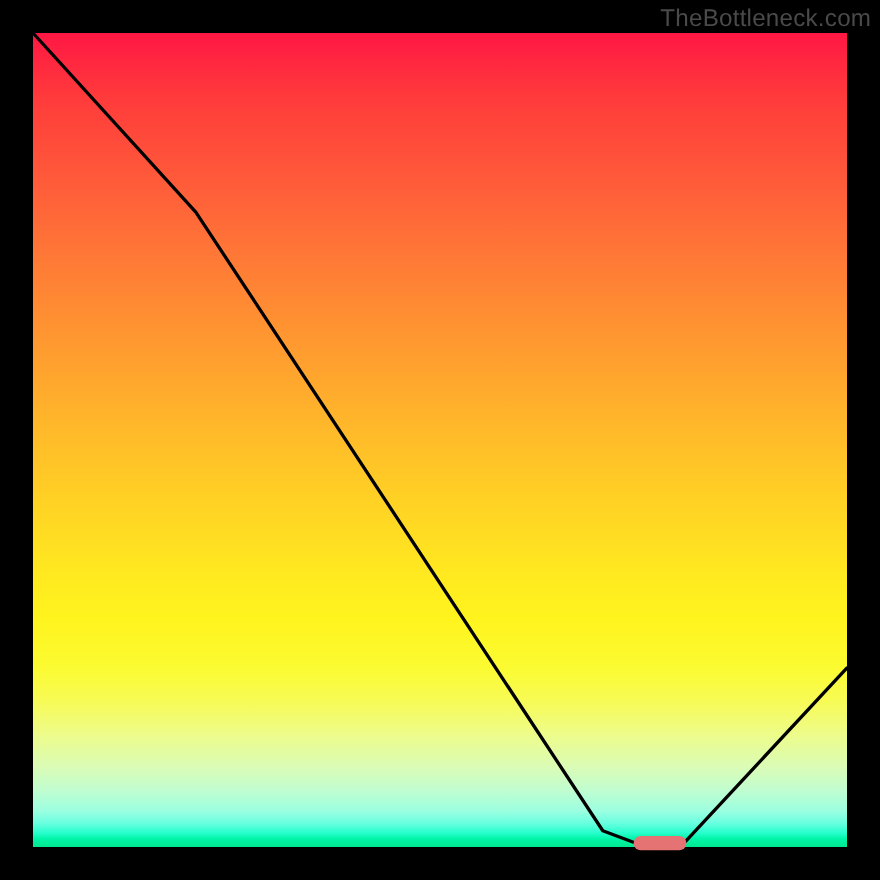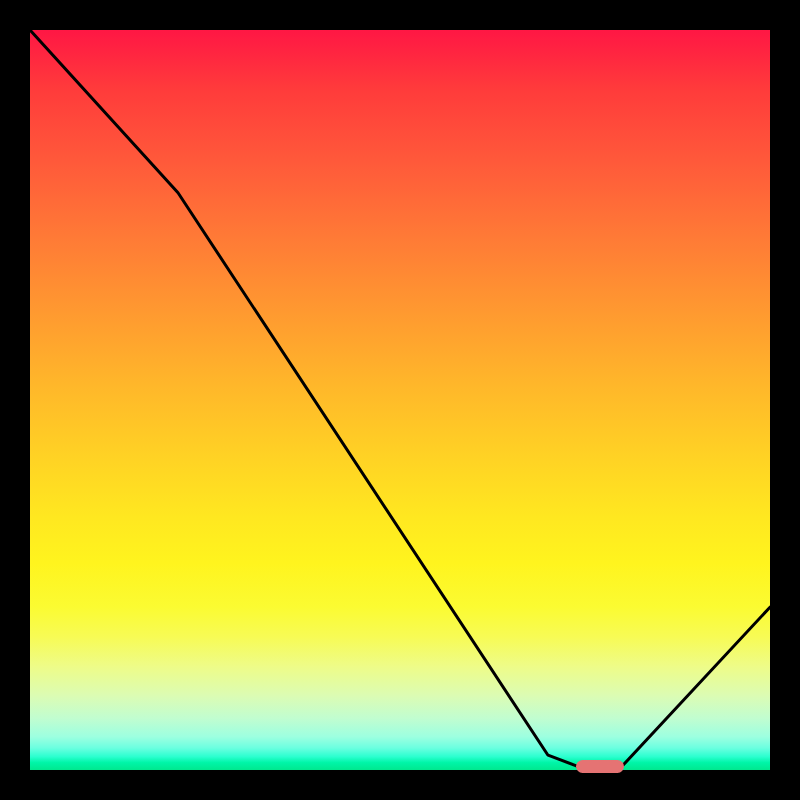--- a/index.html
+++ b/index.html
@@ -78,14 +78,15 @@
   <div class="plot-area">
 
     <svg class="curve" viewBox="0 0 740 740" preserveAspectRatio="none">
       <path id="curve-path" d="M0.0 0.0 L148.0 162.8 L518.0 725.2 L547.6 736.3 L592.0 736.3 L740.0 577.2" fill="none" stroke="#000" stroke-width="3" stroke-linejoin="round" stroke-linecap="round"></path>
     </svg>
 
     <div class="marker" id="marker" style="left: 545.6px; width: 48.4px; top: 730.3px;"></div>
 
   </div>
 
+  <div class="watermark">TheBottleneck.com</div>
 
 </div>
 
 </body></html>

